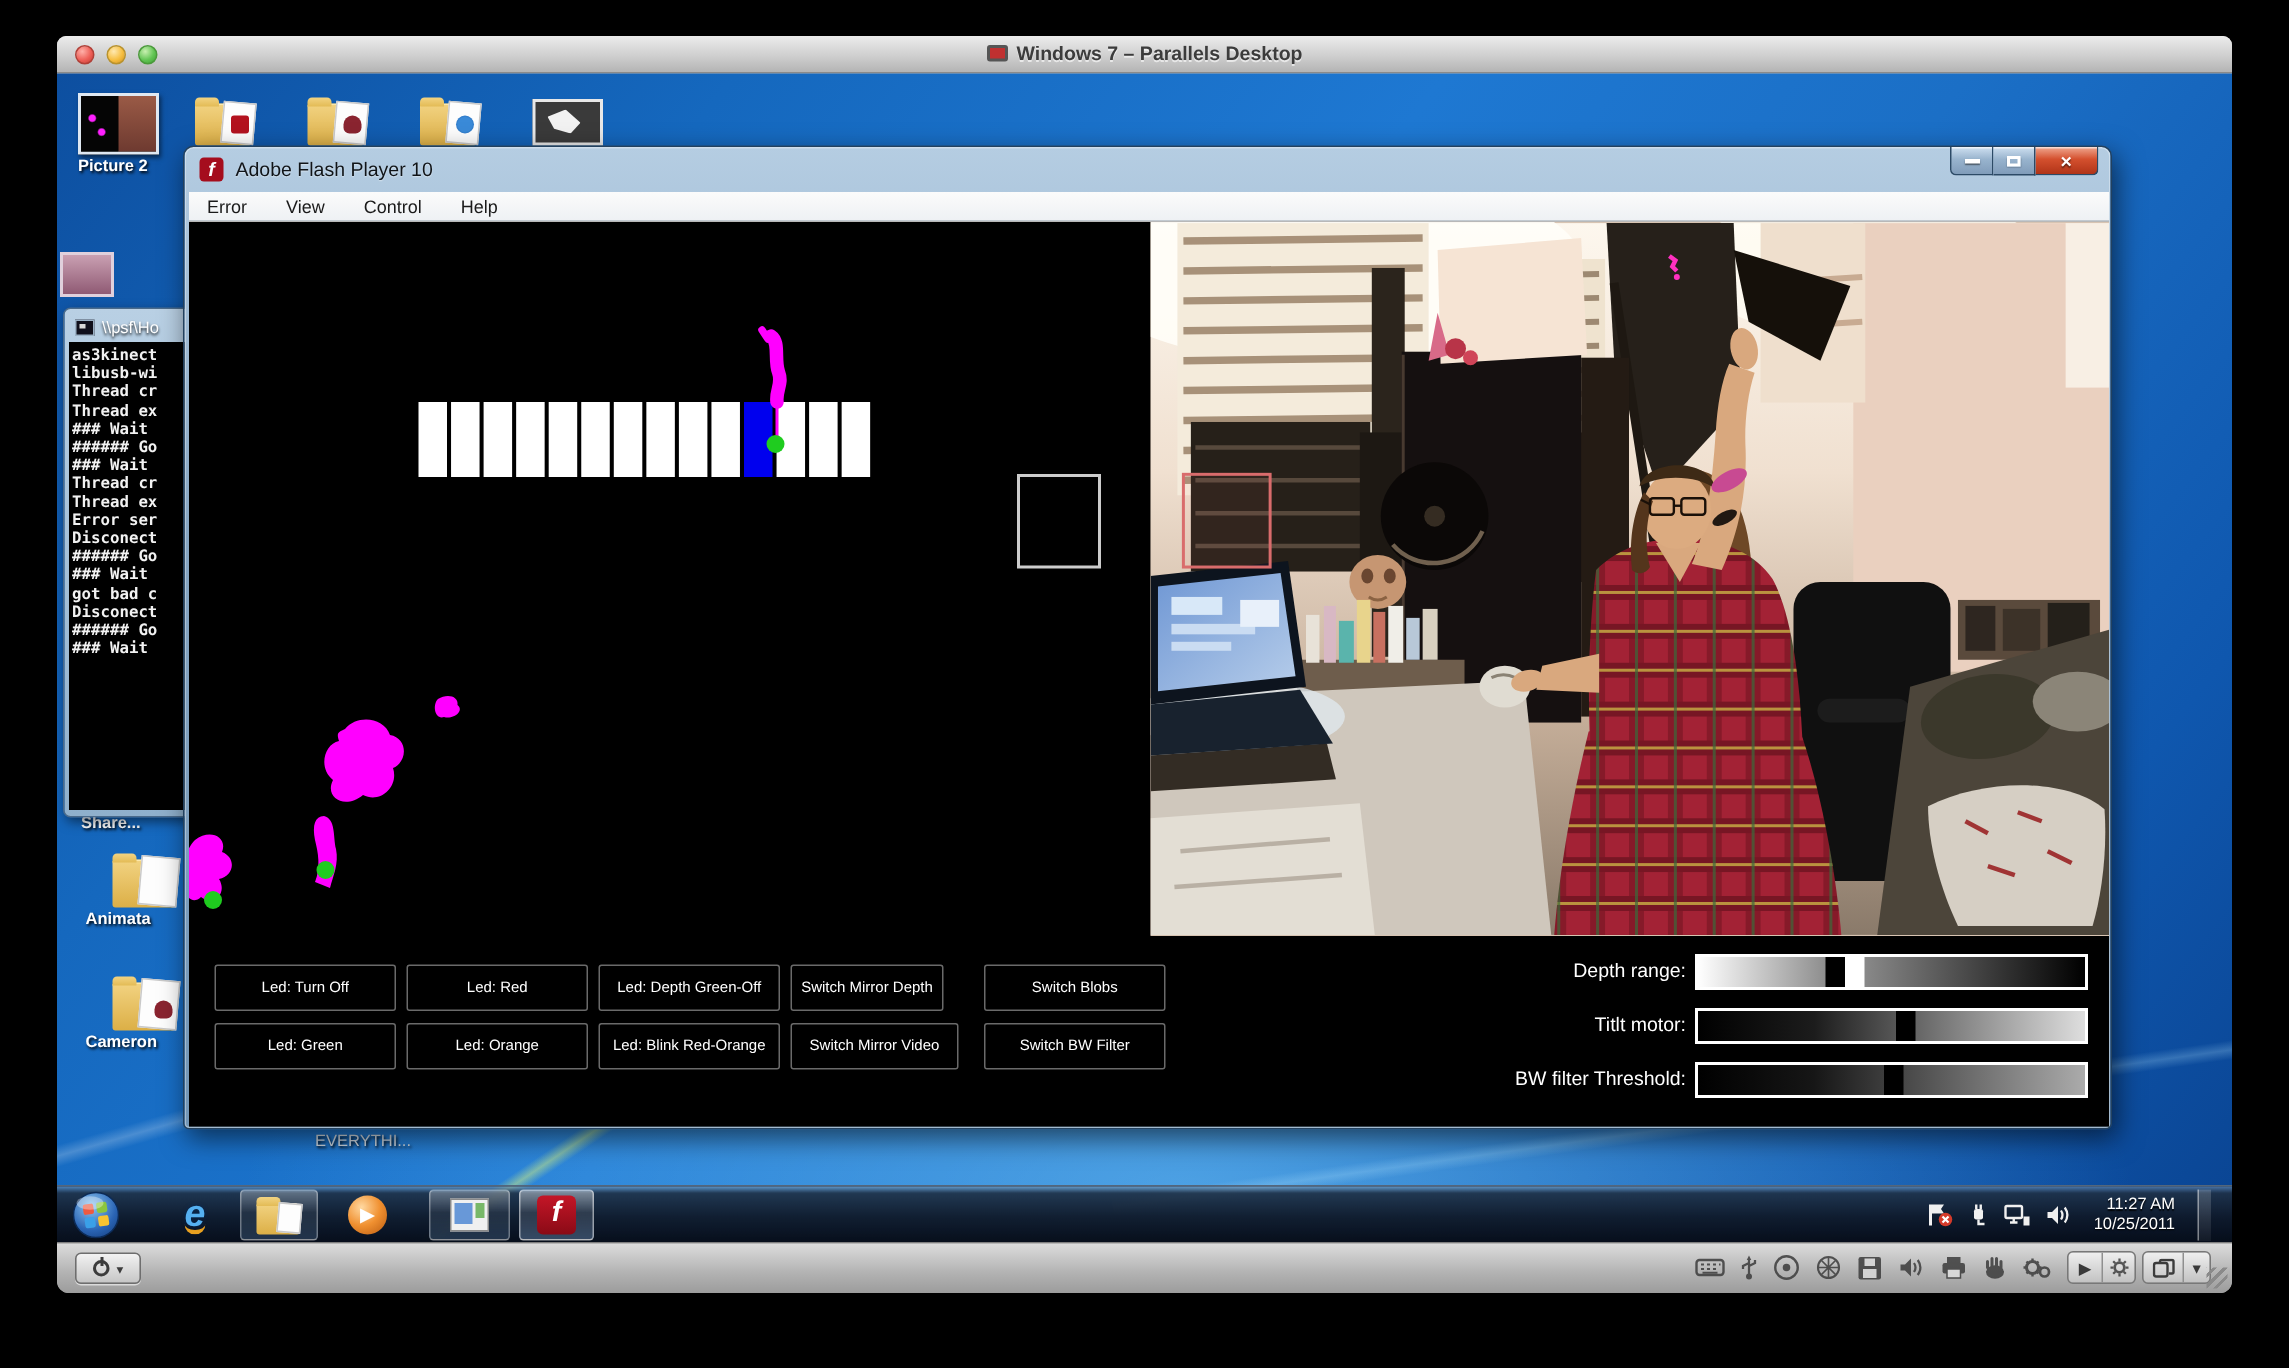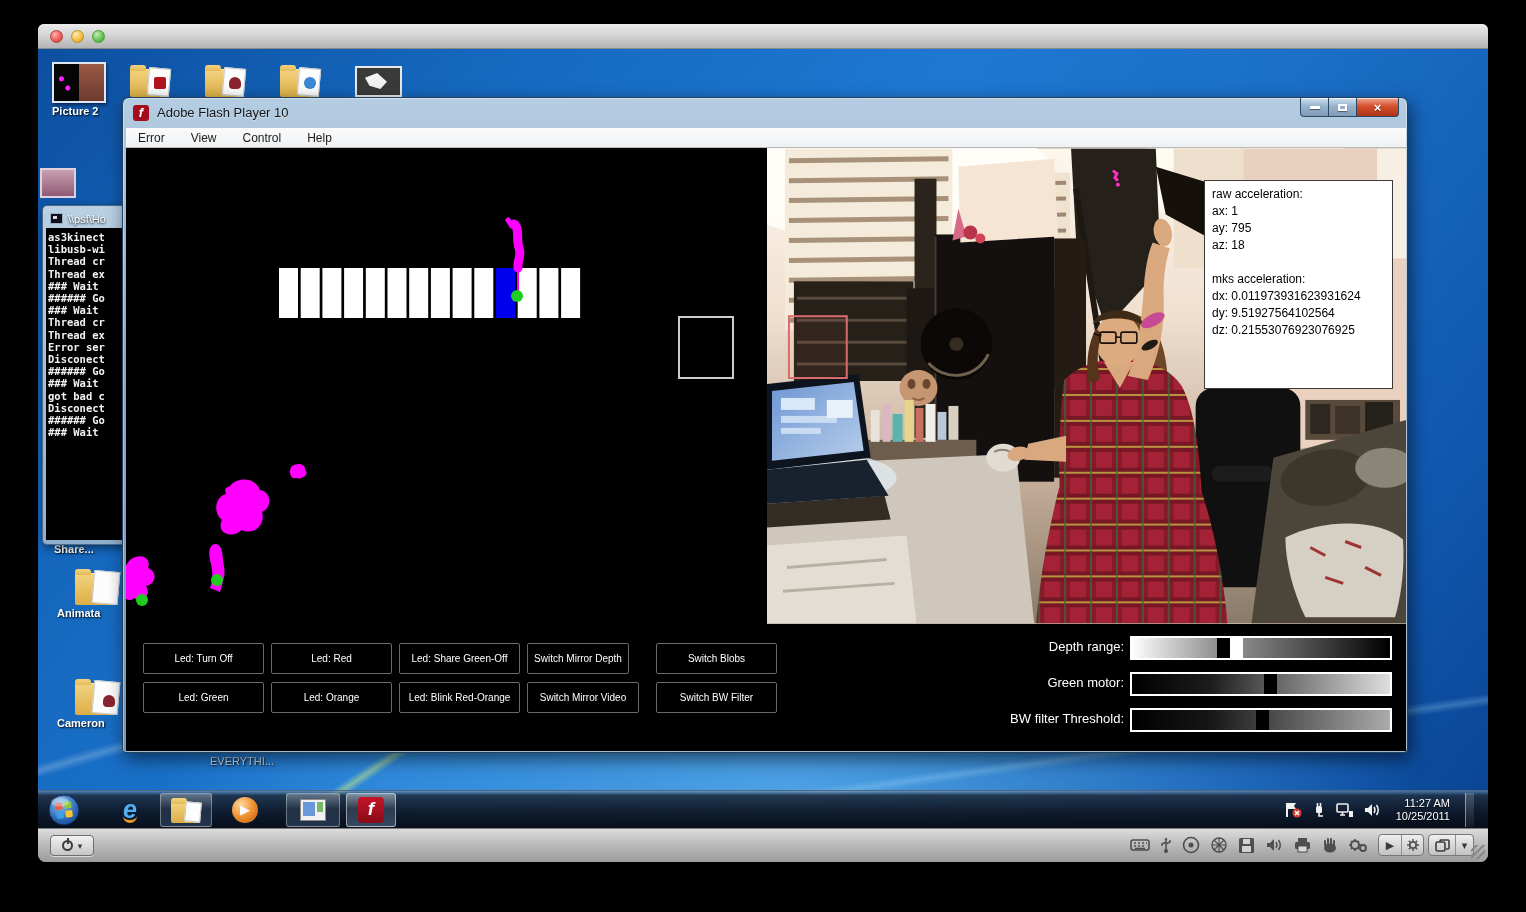--- a/index.html
+++ b/index.html
@@ -164,20 +164,21 @@
 
 <div class="screen">
   <div class="mac-window">
 
     <div class="mac-titlebar">
       <div class="tlights">
         <div class="tl red"></div>
         <div class="tl yel"></div>
         <div class="tl grn"></div>
       </div>
+      <div class="mac-title"><span class="mon"></span><span>Windows 7 – Parallels Desktop</span></div>
     </div>
 
     <div class="vm">
       <div class="streak s1"></div>
       <div class="streak s2"></div>
       <div class="streak s3"></div>
 
       <div class="dicon" style="left:14px; top:13px;">
         <div class="thumb-pic">
             <div class="l"></div>
@@ -216,21 +217,21 @@
       <div class="dicon" style="left:16px; top:492px; width:80px;">
         <div class="lbl">Share...</div>
       </div>
       <div class="dicon" style="left:19px; top:516px; width:80px;">
         <div class="folder" style="margin:0 auto; width:44px; height:40px;">
             <div class="back" style="width:42px; height:32px;"></div>
             <div class="page" style="width:26px; height:33px;"></div>
           </div>
         <div class="lbl">Animata</div>
       </div>
-      <div class="dicon" style="left:19px; top:626px; width:80px;">
+      <div class="dicon" style="left:19px; top:598px; width:80px;">
         <div class="folder" style="margin:0 auto; width:44px; height:40px;">
             <div class="back" style="width:42px; height:32px;"></div>
             <div class="page" style="width:26px; height:33px;"></div>
             <div class="mark doc"></div>
           </div>
         <div class="lbl">Cameron</div>
       </div>
       <div class="evry">EVERYTHI...</div>
 
       <div class="term">
@@ -461,52 +462,43 @@
                 <line x1="350" y1="189" x2="355" y2="189"></line>
                   <line x1="334" y1="188" x2="328" y2="185"></line>
               </g>
               <ellipse cx="387" cy="172" rx="13" ry="6" fill="#c84a92" transform="rotate(-28 387 172)"></ellipse>
               <ellipse cx="384" cy="197" rx="9" ry="4" fill="#201812" transform="rotate(-28 384 197)"></ellipse>
               <path d="M347,22 l4,3 -2,4 3,3" stroke="#ff30c0" stroke-width="3" fill="none"></path>
               <circle cx="352" cy="36" r="2" fill="#ff30c0"></circle>
 
               <rect x="22" y="168" width="58" height="62" fill="rgba(255,120,120,0.06)" stroke="#d96c6c" stroke-width="2"></rect>
             </svg>
-            <pre class="accel">raw acceleration:
-ax: 1
-ay: 795
-az: 18
-
-mks acceleration:
-dx: 0.011973931623931624
-dy: 9.51927564102564
-dz: 0.21553076923076925</pre>
           </div>
 
           <div class="ctrl">
             <button class="abtn" style="left:17px;  top:19px;">Led: Turn Off</button>
             <button class="abtn" style="left:145px; top:19px;">Led: Red</button>
-            <button class="abtn" style="left:273px; top:19px;">Led: Share Green-Off</button>
+            <button class="abtn" style="left:273px; top:19px;">Led: Depth Green-Off</button>
             <button class="abtn" style="left:401px; top:19px; width:102px;">Switch Mirror Depth</button>
             <button class="abtn" style="left:530px; top:19px;">Switch Blobs</button>
             <button class="abtn" style="left:17px;  top:58px;">Led: Green</button>
             <button class="abtn" style="left:145px; top:58px;">Led: Orange</button>
             <button class="abtn" style="left:273px; top:58px;">Led: Blink Red-Orange</button>
             <button class="abtn" style="left:401px; top:58px; width:112px;">Switch Mirror Video</button>
             <button class="abtn" style="left:530px; top:58px;">Switch BW Filter</button>
 
             <div class="srow" style="top:12px;">
               <span class="slabel">Depth range:</span>
               <div class="strack t1">
                 <div class="sthumb" style="left: 33%;"></div>
                 <div class="sthumb white" style="left: 38%;"></div>
               </div>
             </div>
             <div class="srow" style="top:48px;">
-              <span class="slabel">Green motor:</span>
+              <span class="slabel">Titlt motor:</span>
               <div class="strack t2">
                 <div class="sthumb" style="left: 51%;"></div>
               </div>
             </div>
             <div class="srow" style="top:84px;">
               <span class="slabel">BW filter Threshold:</span>
               <div class="strack t3">
                 <div class="sthumb" style="left: 48%;"></div>
               </div>
             </div>

